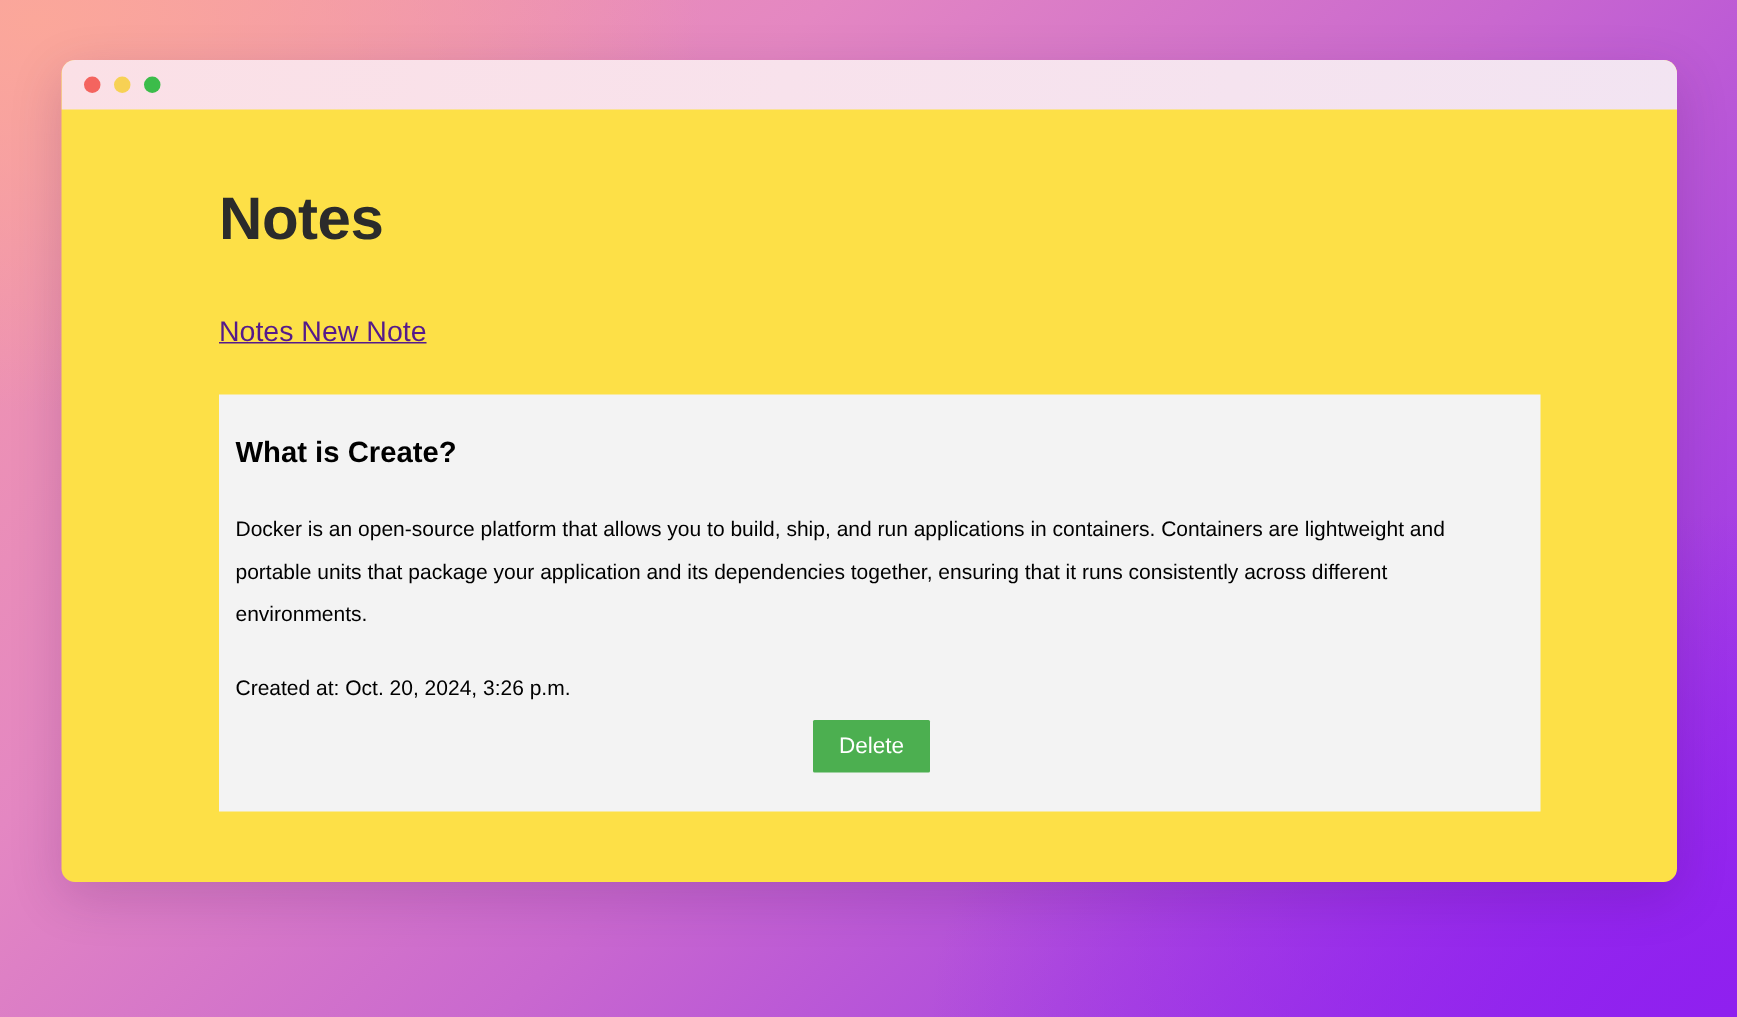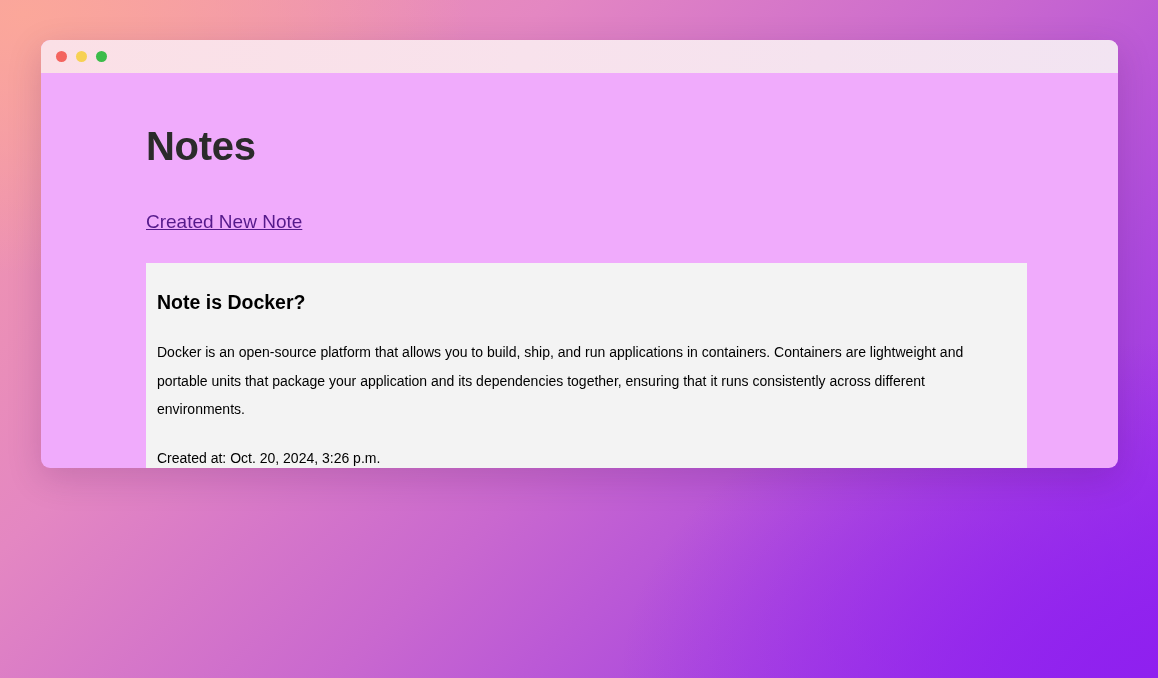--- a/index.html
+++ b/index.html
@@ -27,22 +27,22 @@
       radial-gradient(ellipse 70% 70% at 2% 2%, #fba79a 0%, rgba(251,167,154,0.0) 55%),
       radial-gradient(ellipse 75% 80% at 100% 100%, #8f20ef 0%, rgba(143,32,239,0) 62%),
       linear-gradient(135deg, #f49aa8 0%, #e487c2 30%, #c968cf 55%, #ae4bdd 75%, #9327f0 100%);
   }
 
   .window {
     position: absolute;
     left: 41px;
     top: 40px;
     width: 1077px;
-    height: 428px;
-    background: #f0abfc;
+    height: 548px;
+    background: #fde047;
     border-radius: 9px;
     overflow: hidden;
     box-shadow: 0 10px 34px rgba(60, 10, 80, 0.18);
   }
 
   .titlebar {
     height: 33px;
     width: 100%;
     background: linear-gradient(100deg, #fbe0e6 0%, #f8e2ec 45%, #f2e4f2 100%);
     display: flex;
@@ -140,24 +140,24 @@
   <div class="titlebar">
     <span class="dot dot-red"></span>
     <span class="dot dot-yellow"></span>
     <span class="dot dot-green"></span>
   </div>
 
   <div class="content">
 
     <h1 class="page-title">Notes</h1>
 
-    <a class="create-link" href="#">Created New Note</a>
+    <a class="create-link" href="#">Notes New Note</a>
 
     <div class="note-card">
-      <div class="note-title">Note is Docker?</div>
+      <div class="note-title">What is Create?</div>
       <p class="note-body">Docker is an open-source platform that allows you to build, ship, and run applications in containers. Containers are lightweight and portable units that package your application and its dependencies together, ensuring that it runs consistently across different environments.</p>
       <div class="note-meta">Created at: Oct. 20, 2024, 3:26 p.m.</div>
       <div class="card-actions">
         <button class="delete-button">Delete</button>
       </div>
     </div>
 
   </div>
 </div>
 

